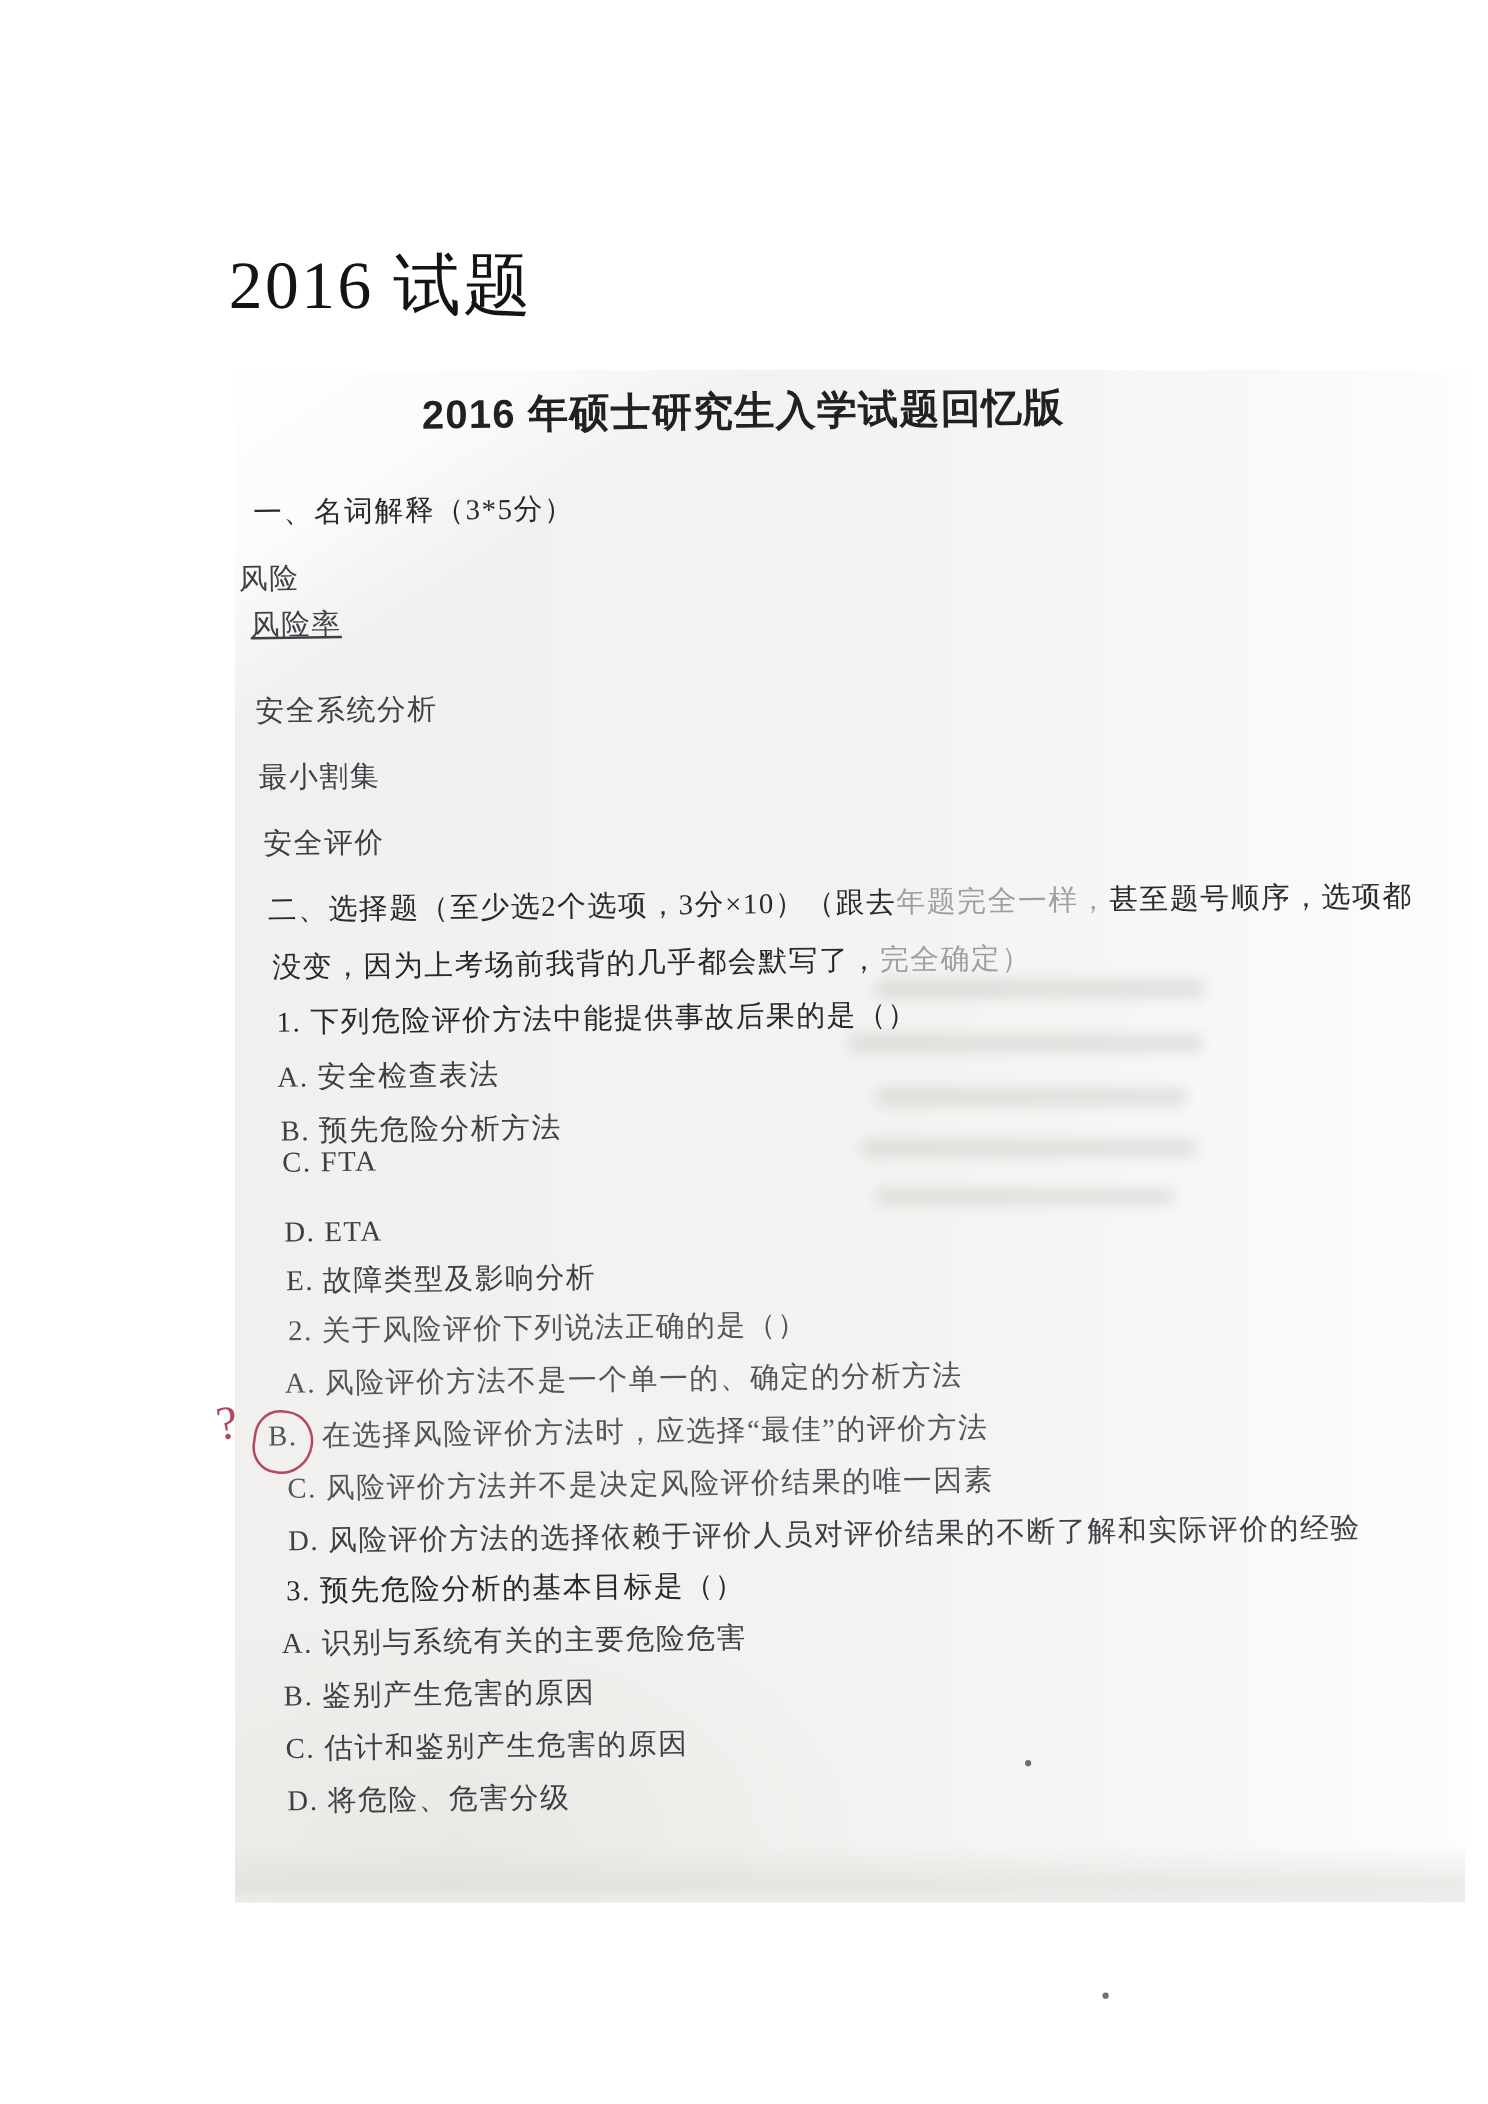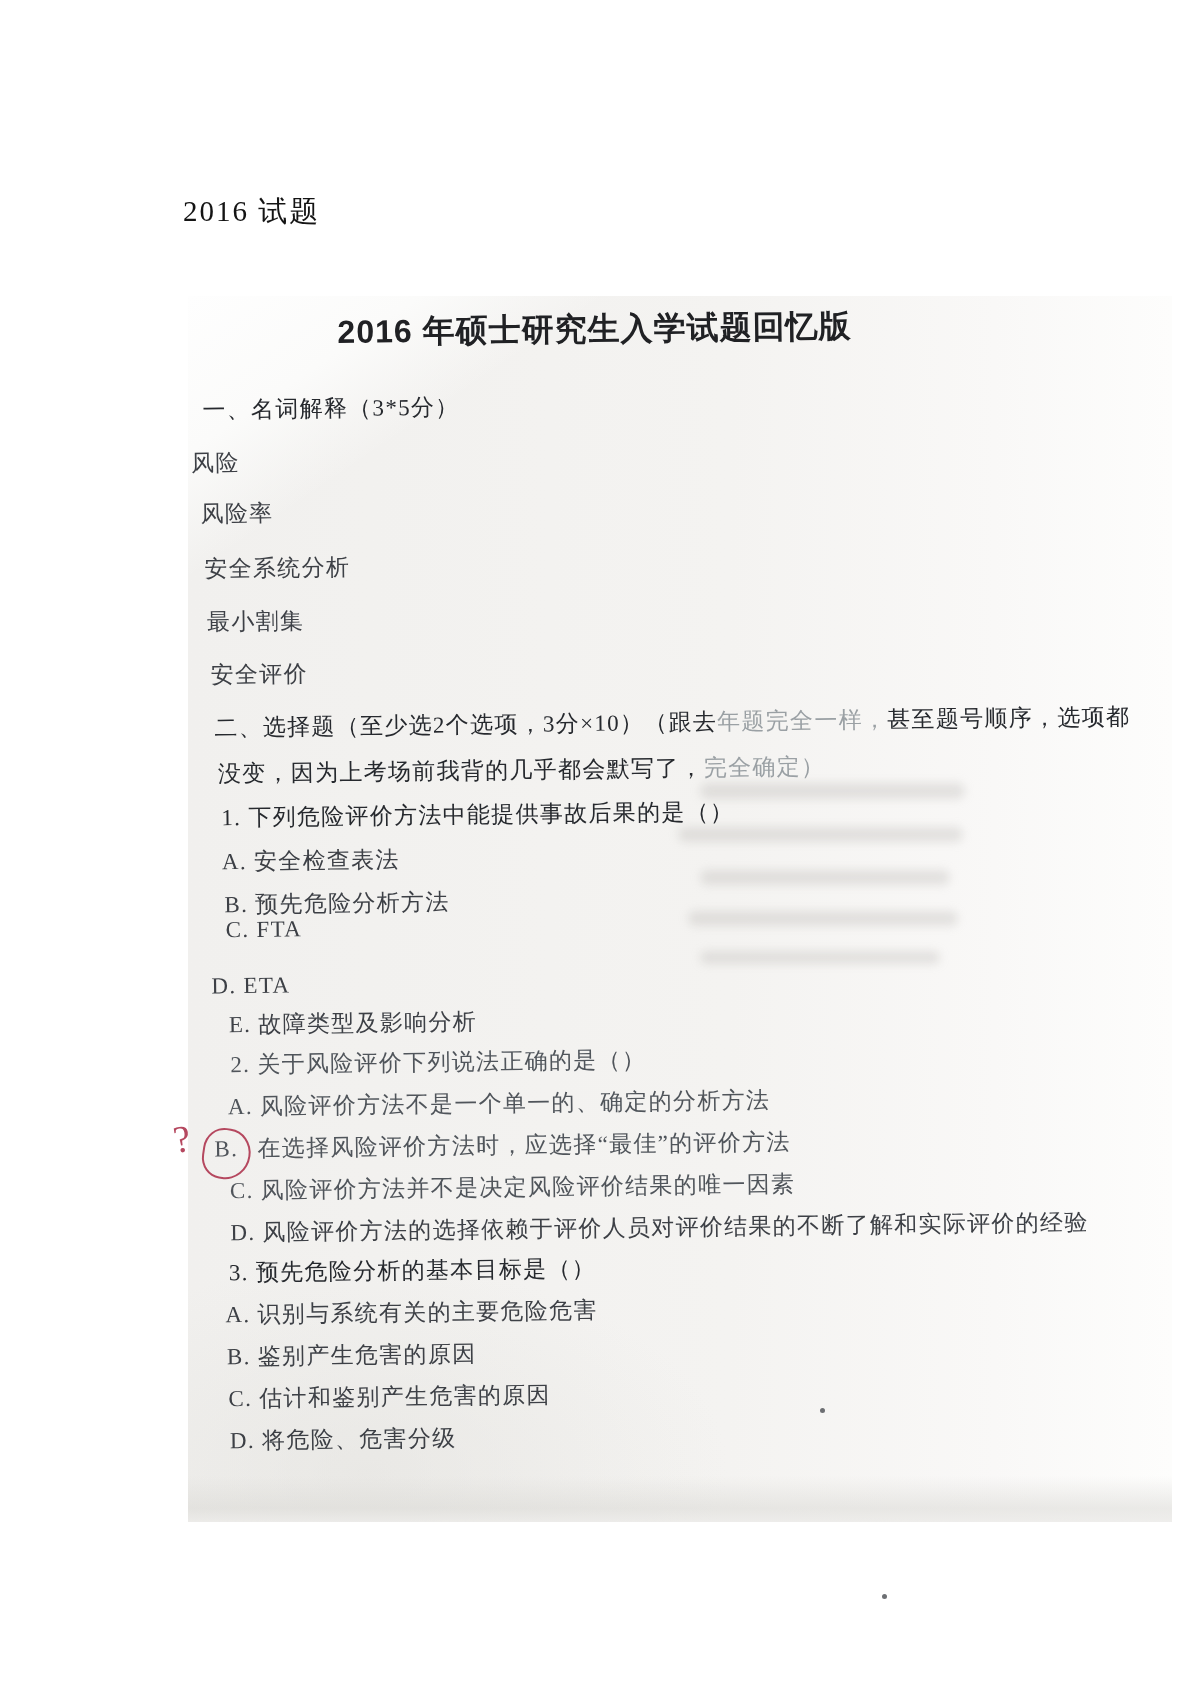--- a/index.html
+++ b/index.html
@@ -8,21 +8,21 @@
     background: #ffffff;
     position: relative;
     overflow: hidden;
     font-family: "Liberation Serif", serif;
   }
   .doc-title {
     position: absolute; left: 183px; top: 192px;
     margin: 0;
     font-family: "Liberation Serif", serif;
     font-weight: 400;
-    font-size: 29px;
+    font-size: 54px;
     color: #141414;
     letter-spacing: 2px;
     white-space: nowrap;
   }
   
   .scan {
     position: absolute; left: 188px; top: 296px;
     width: 984px; height: 1226px;
     background:
       linear-gradient(146deg, #fefefe 0px, #fbfbfa 130px, rgba(251,251,250,0) 235px),
@@ -108,33 +108,33 @@
     <div class="smudge" style="left:512px; top:574px; width:250px; height:15px;"></div>
     <div class="smudge" style="left:500px; top:615px; width:270px; height:15px;"></div>
     <div class="smudge" style="left:512px; top:655px; width:240px; height:13px;"></div>
 
     <div class="scan-rot">
 
       <div class="exam-heading">2016 年硕士研究生入学试题回忆版</div>
 
       <div class="ln dark" style="left:14px; top:100px;">一、名词解释（3*5分）</div>
       <div class="ln" style="left:2px;  top:153px;">风险</div>
-      <div class="ln" style="left:11px; top:204px;">风险率</div>
+      <div class="ln" style="left:11px; top:190px;text-decoration:underline;">风险率</div>
       <div class="ln" style="left:14px; top:259px;">安全系统分析</div>
       <div class="ln" style="left:16px; top:312px;">最小割集</div>
       <div class="ln" style="left:19px; top:365px;">安全评价</div>
 
       <div class="ln" style="left:22px; top:418px;"><span class="dark">二、选择题（至少选2个选项，3分×10）（跟去</span><span class="faint">年题完全一样，</span><span class="dark">甚至题号顺序，选项都</span></div>
       <div class="ln" style="left:25px; top:464px;"><span class="dark">没变，因为上考场前我背的几乎都会默写了，</span><span class="faint">完全确定）</span></div>
 
       <div class="ln dark" style="left:28px; top:508px;">1. 下列危险评价方法中能提供事故后果的是（）</div>
       <div class="ln" style="left:28px; top:552px;">A. 安全检查表法</div>
       <div class="ln" style="left:30px; top:595px;">B. 预先危险分析方法</div>
       <div class="ln" style="left:31px; top:620px;">C. FTA</div>
-      <div class="ln" style="left:16px; top:676px;text-align:center;">D. ETA</div>
+      <div class="ln" style="left:32px; top:676px;text-align:center;">D. ETA</div>
       <div class="ln" style="left:33px; top:715px;">E. 故障类型及影响分析</div>
 
       <div class="ln dim" style="left:34px; top:755px;">2. 关于风险评价下列说法正确的是（）</div>
       <div class="ln dim" style="left:31px; top:797px;">A. 风险评价方法不是一个单一的、确定的分析方法</div>
 
       <div class="red-question-mark">?</div>
       <div class="red-circle"></div>
       <div class="ln dim circled-letter">B.</div>
       <div class="ln dim" style="left:60px; top:839px;">在选择风险评价方法时，应选择“最佳”的评价方法</div>
 

